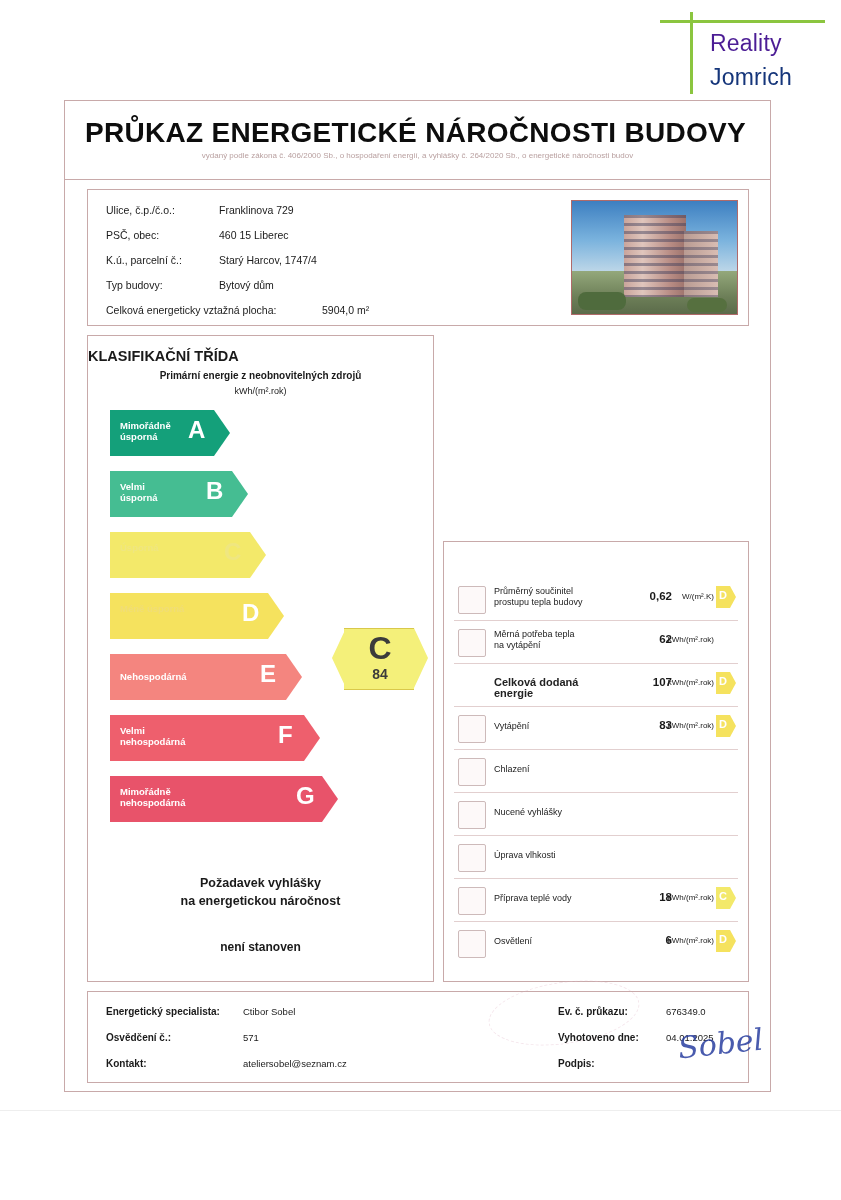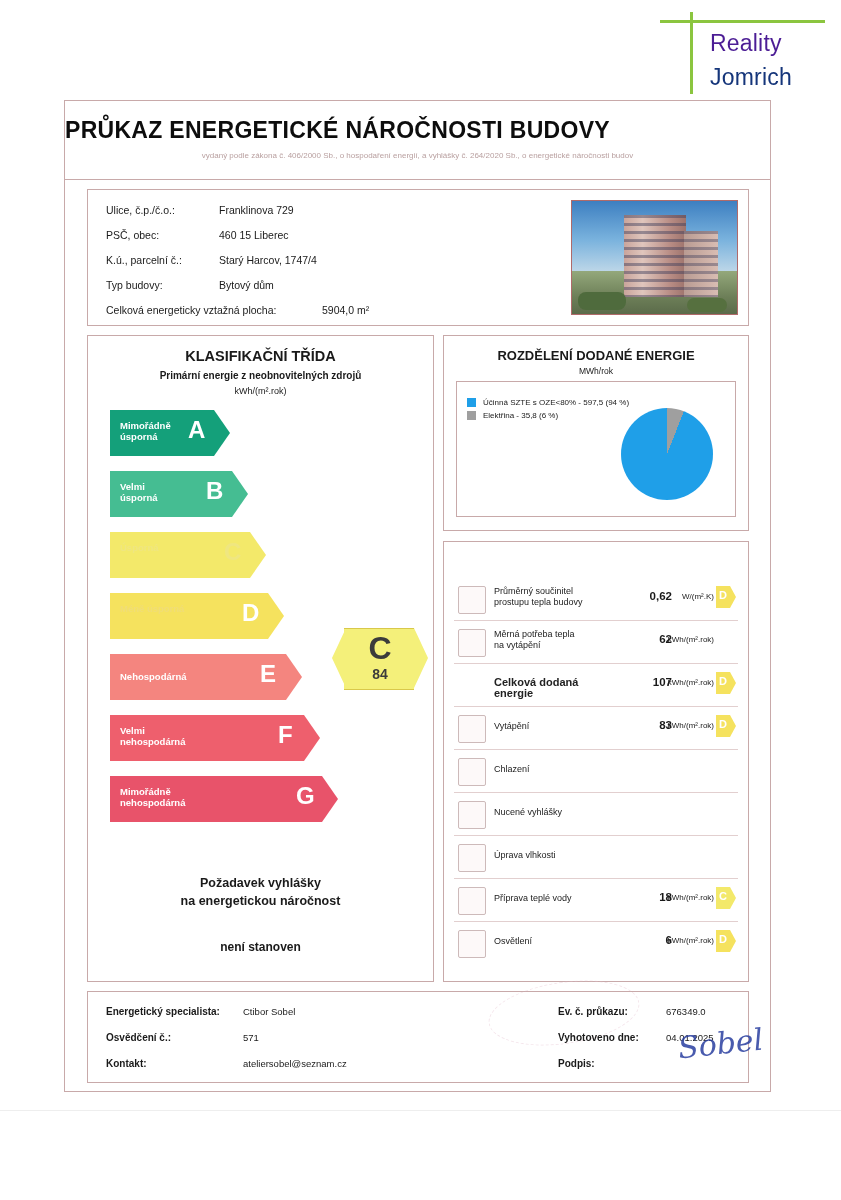--- a/index.html
+++ b/index.html
@@ -16,42 +16,42 @@
   
   .brand{position:absolute;left:660px;top:8px;width:165px;height:88px;}
   .brand .vbar{position:absolute;left:30px;top:4px;width:3px;height:82px;background:#8bc53f;}
   .brand .hbar{position:absolute;left:0px;top:12px;width:165px;height:3px;background:#8bc53f;}
   .brand .r1{position:absolute;left:50px;top:22px;font-size:23px;color:#4c1d95;letter-spacing:.2px;}
   .brand .r2{position:absolute;left:50px;top:56px;font-size:23px;color:#15357a;letter-spacing:.2px;}
 
   
   .frame{position:absolute;left:64px;top:100px;width:705px;height:990px;border:1px solid #c8a9a9;}
   .titlebox{position:absolute;left:0;top:0;width:100%;height:78px;border-bottom:1px solid #c8a9a9;}
-  .doc-title{position:absolute;left:0;right:4px;top:16px;text-align:left;font-size:23px;font-weight:bold;letter-spacing:.3px;color:#0d0d0d;}
+  .doc-title{position:absolute;left:0;right:4px;top:16px;text-align:center;font-size:28px;font-weight:bold;letter-spacing:.3px;color:#0d0d0d;}
   .doc-sub{position:absolute;left:0;right:0;top:50px;text-align:center;font-size:8px;color:#b9a0a0;}
 
   
   .idbox{position:absolute;left:22px;top:88px;width:660px;height:135px;border:1px solid #c8a9a9;}
   .idrow{position:absolute;left:18px;font-size:10.5px;}
   .idrow .lbl{font-weight:normal;display:inline-block;}
   .idrow .val{position:absolute;left:113px;top:0;font-weight:normal;white-space:nowrap;}
   .photo{position:absolute;right:10px;top:10px;width:165px;height:113px;border:1px solid #b06a6a;overflow:hidden;background:#7fa8cf;}
   .sky{position:absolute;left:0;top:0;width:100%;height:62%;background:linear-gradient(180deg,#3d7fc1 0%,#79b2dd 55%,#bcd6e8 100%);}
   .ground{position:absolute;left:0;bottom:0;width:100%;height:38%;background:linear-gradient(180deg,#94a87b 0%,#6d7f58 60%,#5b6b4a 100%);}
   .tower{position:absolute;left:52px;top:14px;width:62px;height:82px;background:linear-gradient(90deg,#c9a49b 0%,#e0c6bd 30%,#b88c84 75%,#9d736c 100%);}
   .tower:before{content:"";position:absolute;left:0;top:0;width:100%;height:100%;
     background:repeating-linear-gradient(180deg, rgba(60,60,90,.45) 0 3px, rgba(255,255,255,0) 3px 8px);}
   .tower2{position:absolute;left:112px;top:30px;width:34px;height:66px;background:linear-gradient(90deg,#b99b92,#d9bdb3);}
   .tower2:before{content:"";position:absolute;inset:0;background:repeating-linear-gradient(180deg, rgba(60,60,90,.4) 0 3px, rgba(255,255,255,0) 3px 8px);}
   .bush{position:absolute;bottom:4px;left:6px;width:48px;height:18px;background:#4f6b3d;border-radius:8px;}
   .bush2{position:absolute;bottom:2px;right:10px;width:40px;height:14px;background:#56703f;border-radius:8px;}
 
   
   .classbox{position:absolute;left:22px;top:234px;width:345px;height:645px;border:1px solid #c8a9a9;}
-  .cb-title{position:absolute;left:0;right:0;top:12px;text-align:center;font-size:14.5px;font-weight:bold;}
+  .cb-title{position:absolute;left:0;right:0;top:12px;font-size:14.5px;font-weight:bold;}
   .cb-sub1{position:absolute;left:0;right:0;top:34px;text-align:center;font-size:10px;font-weight:bold;}
   .cb-sub2{position:absolute;left:0;right:0;top:50px;text-align:center;font-size:9px;}
 
   .scale{position:absolute;left:22px;top:74px;width:212px;}
   .srow{position:relative;height:55px;margin-bottom:6px;}
   .sband{position:absolute;left:0;top:0;height:46px;}
   .sband .body{position:absolute;left:0;top:0;height:46px;}
   .sband .arrow{position:absolute;top:0;width:0;height:0;border-top:23px solid transparent;border-bottom:23px solid transparent;}
   .slabel{position:absolute;left:10px;top:10px;font-size:9.5px;font-weight:bold;color:#ffffff;line-height:11px;}
   .sletter{position:absolute;top:6px;font-size:24px;font-weight:bold;color:#ffffff;}
@@ -228,37 +228,20 @@
         <div class="pright"></div>
         <div class="pl">C</div>
         <div class="pv">84</div>
       </div>
 
       <div class="req1">Požadavek vyhlášky</div>
       <div class="req2">na energetickou náročnost</div>
       <div class="req3">není stanoven</div>
     </div>
 
-    <div class="splitbox">
-      <div class="sp-title">ROZDĚLENÍ DODANÉ ENERGIE</div>
-      <div class="sp-unit">MWh/rok</div>
-      <div class="sp-inner">
-        <div class="legend">
-          <div class="li">
-            <span class="sw" style="background:#1f9fe8"></span>
-            <span>Účinná SZTE s OZE&lt;80% - 597,5 (94 %)</span>
-          </div>
-          <div class="li">
-            <span class="sw" style="background:#9f9f9f"></span>
-            <span>Elektřina - 35,8 (6 %)</span>
-          </div>
-        </div>
-        <div class="pie"></div>
-      </div>
-    </div>
 
     <div class="indbox">
       <div class="ind-list">
 
         <div class="irow">
           <div class="ico"></div>
           <div class="iname" style="white-space:pre-line">Průměrný součinitel
 prostupu tepla budovy</div>
           <div class="ival">0,62</div>
           <div class="iunit">W/(m².K)</div>

